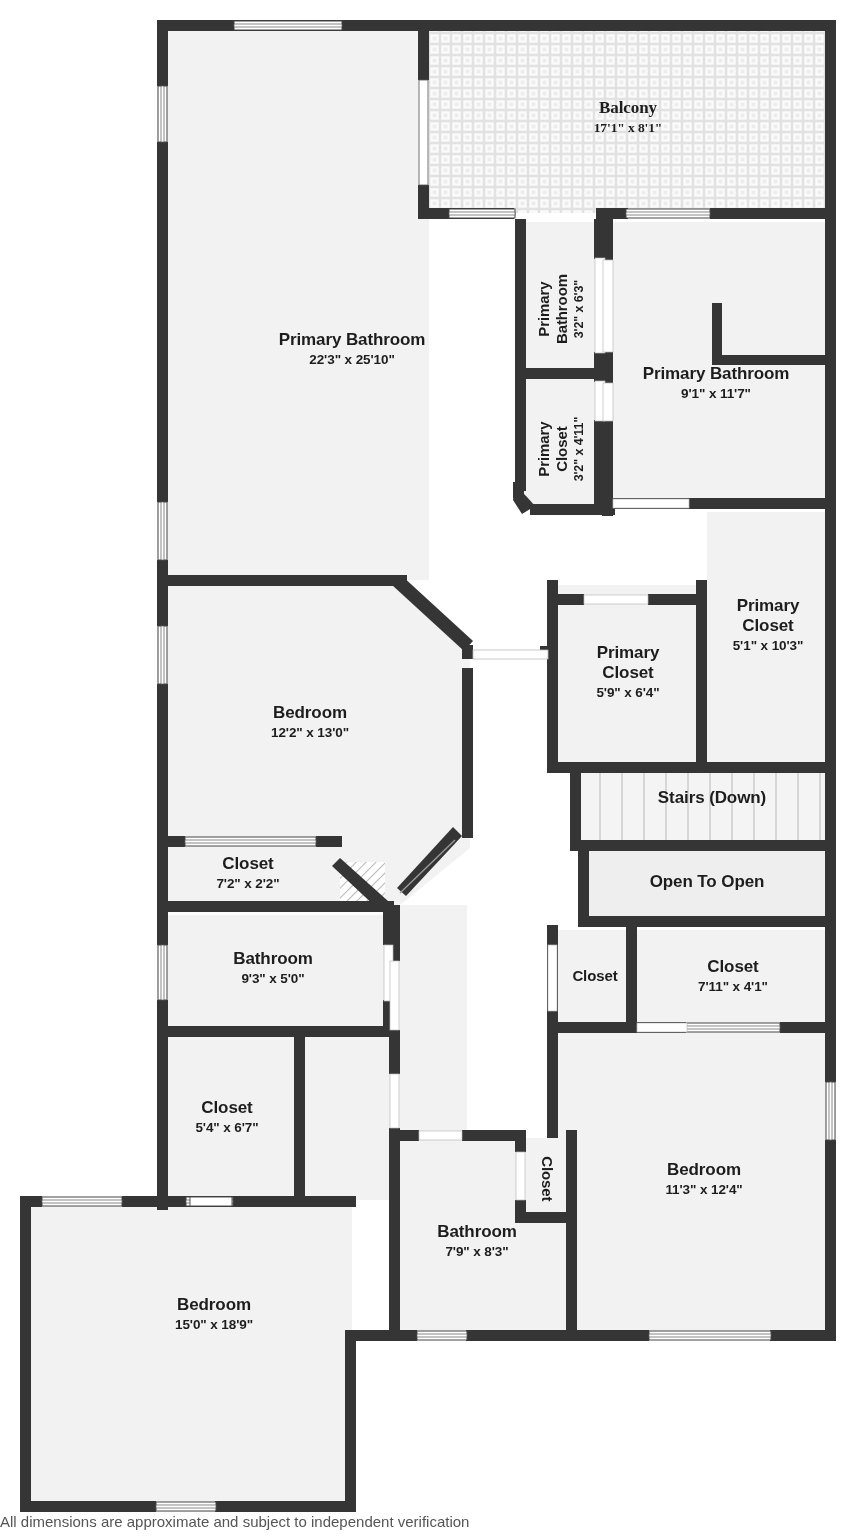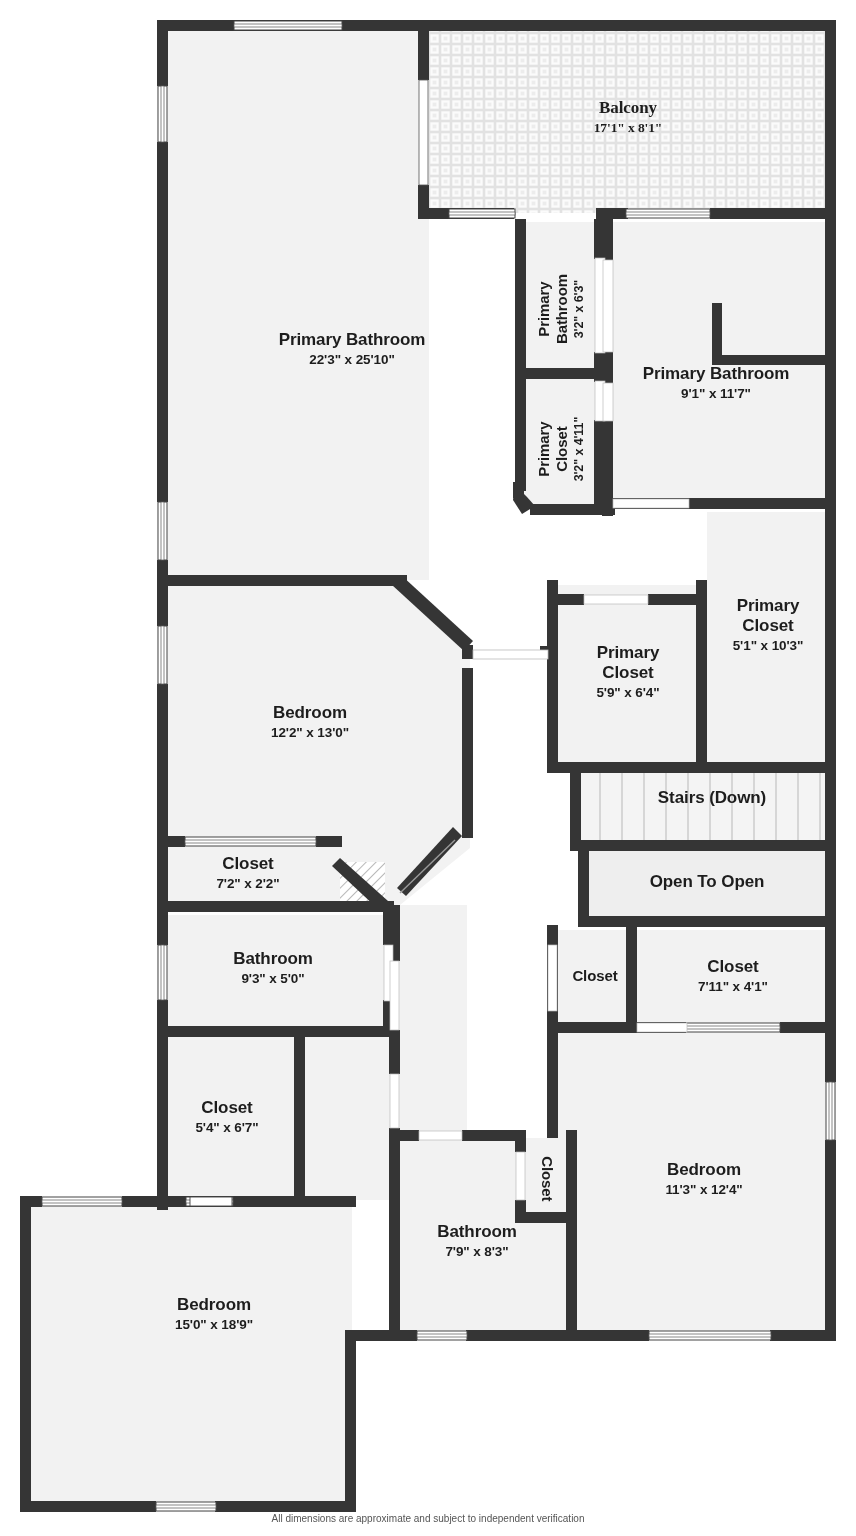--- a/index.html
+++ b/index.html
@@ -35,22 +35,22 @@
   .room-label.small .rname{font-size:15px;}
   .room-label.small .rdim{font-size:12.5px;}
   .room-label.vert{
     transform-origin:center center;
   }
   .room-label.two-line .rname{white-space:pre-line;}
   .footer-note{
     position:absolute;
     left:0;right:0;
     top:1513px;
-    text-align:center;
-    font-size:10px;
+    text-align:left;
+    font-size:15px;
     color:#555555;
     font-family:"Liberation Sans", sans-serif;
   }
 </style>
 </head>
 <body>
 
 <div id="plan-root">
 
   <svg id="plan-svg" viewBox="0 0 856 1536">

